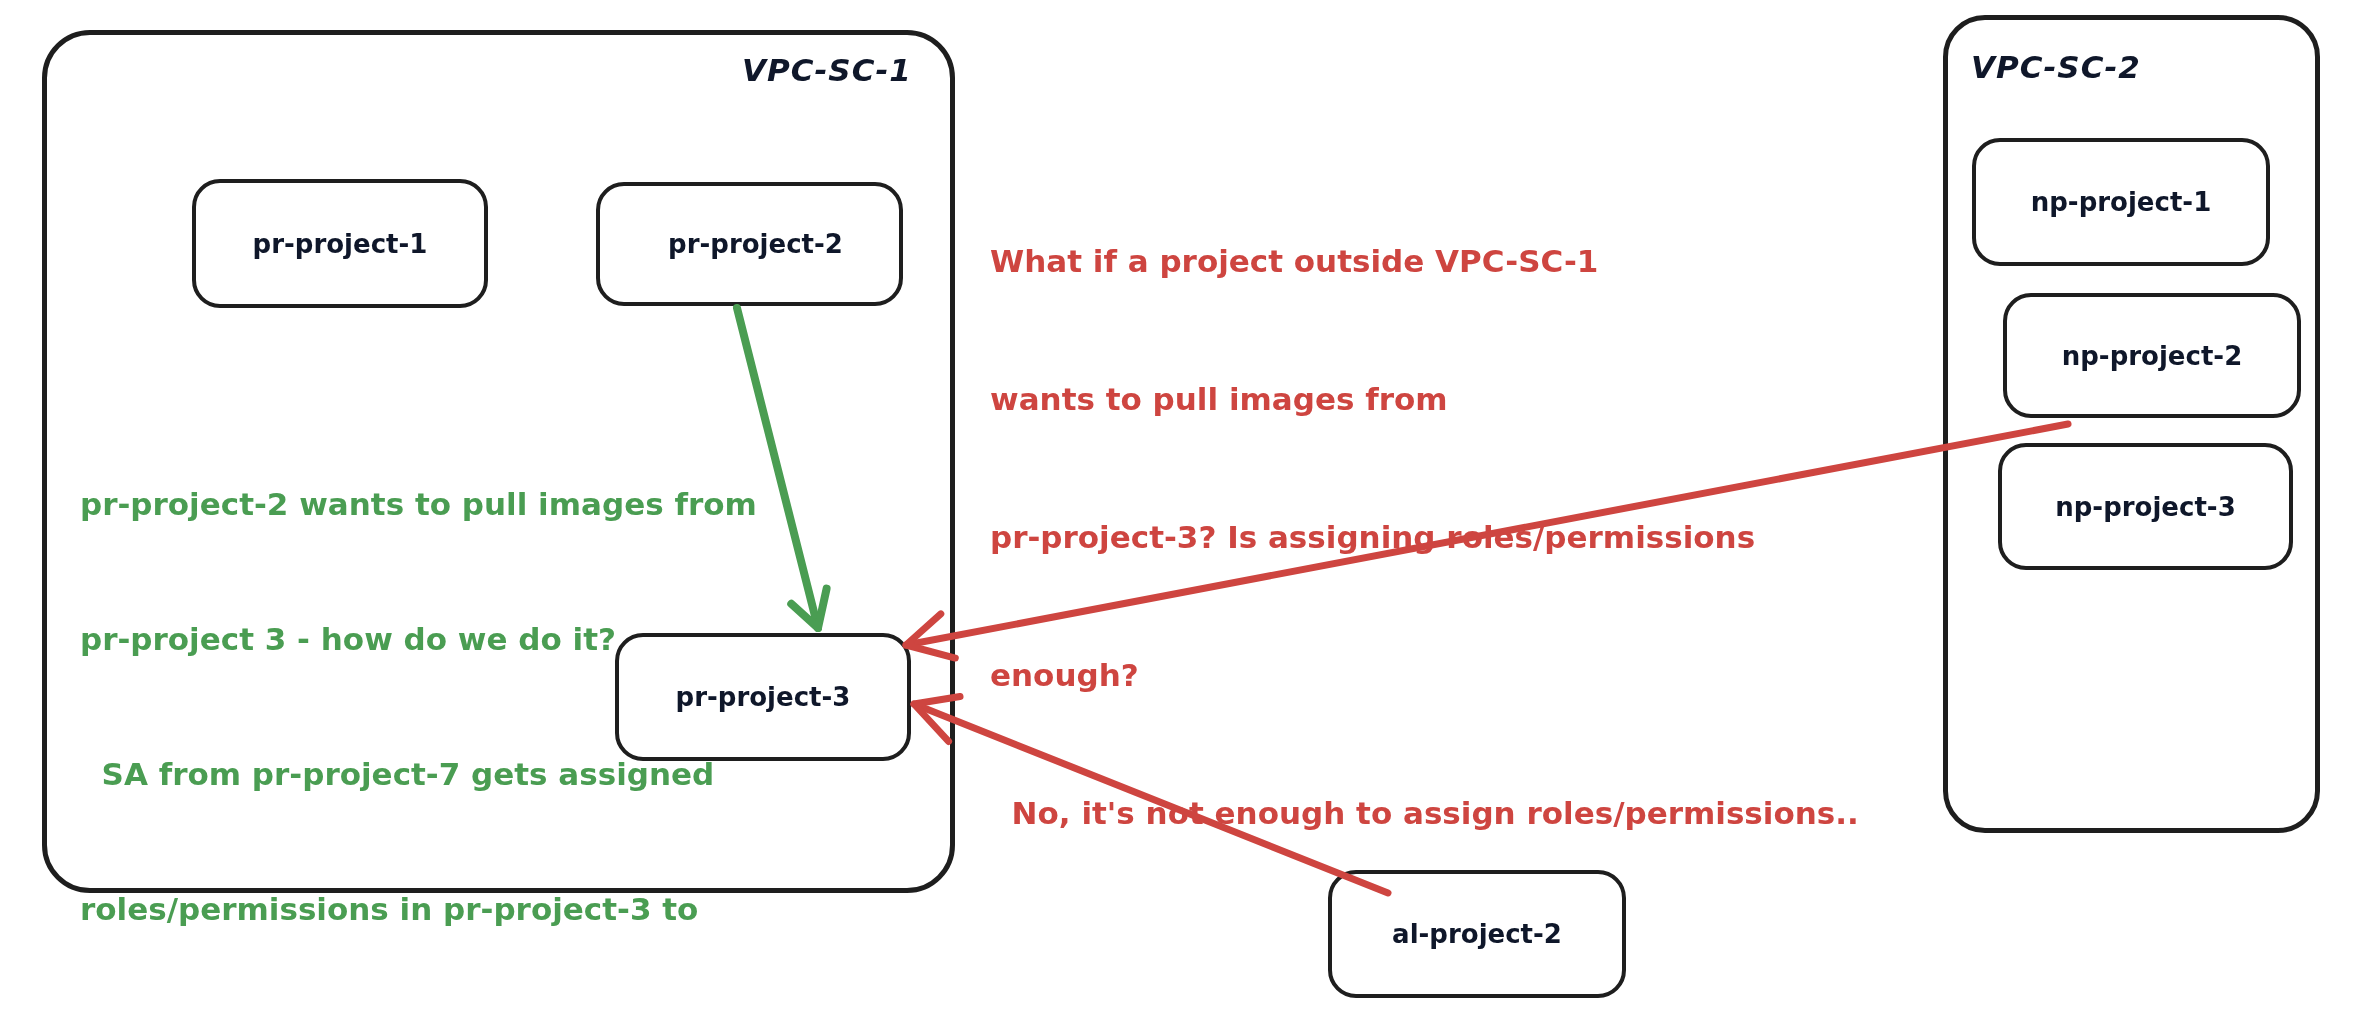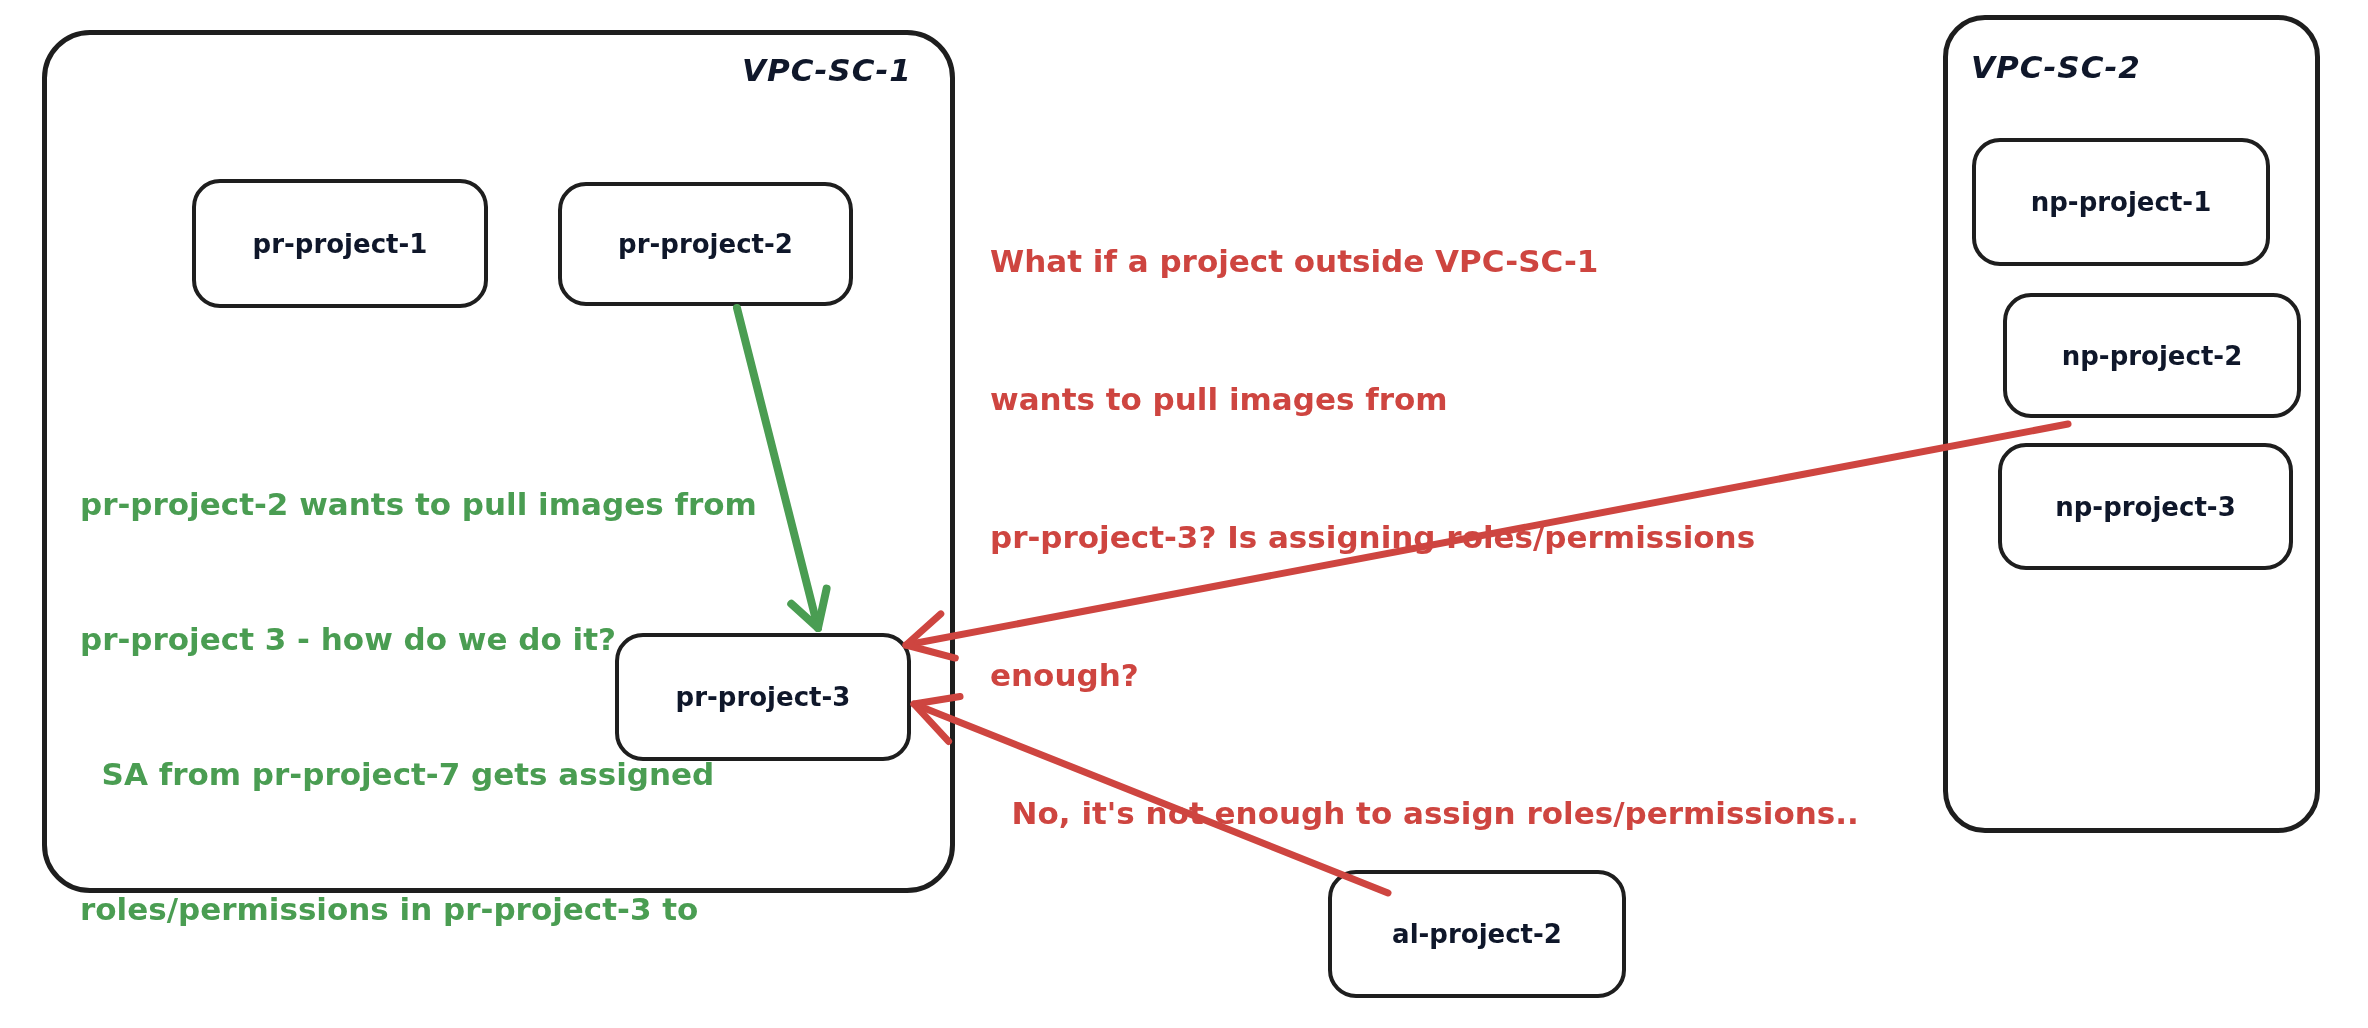--- a/index.html
+++ b/index.html
@@ -68,21 +68,21 @@
   <div class="vpc" style="left:42px;top:30px;width:903px;height:853px;"></div>
   <div class="vpc-label" style="left:742px;top:52px;">VPC-SC-1</div>
 
   <div class="vpc" style="left:1943px;top:15px;width:367px;height:808px;border-radius:42px;"></div>
   <div class="vpc-label" style="left:1971px;top:49px;">VPC-SC-2</div>
 
   <div class="node" style="left:192px;top:179px;width:288px;height:121px;">
     <span class="node-label">pr-project-1</span>
   </div>
 
-  <div class="node" style="left:558px;top:182px;width:287px;height:116px;">
+  <div class="node" style="left:596px;top:182px;width:287px;height:116px;padding-left:12px;">
     <span class="node-label">pr-project-2</span>
   </div>
 
   <div class="node" style="left:615px;top:633px;width:288px;height:120px;">
     <span class="node-label">pr-project-3</span>
   </div>
 
   <div class="node" style="left:1972px;top:138px;width:290px;height:120px;">
     <span class="node-label">np-project-1</span>
   </div>

